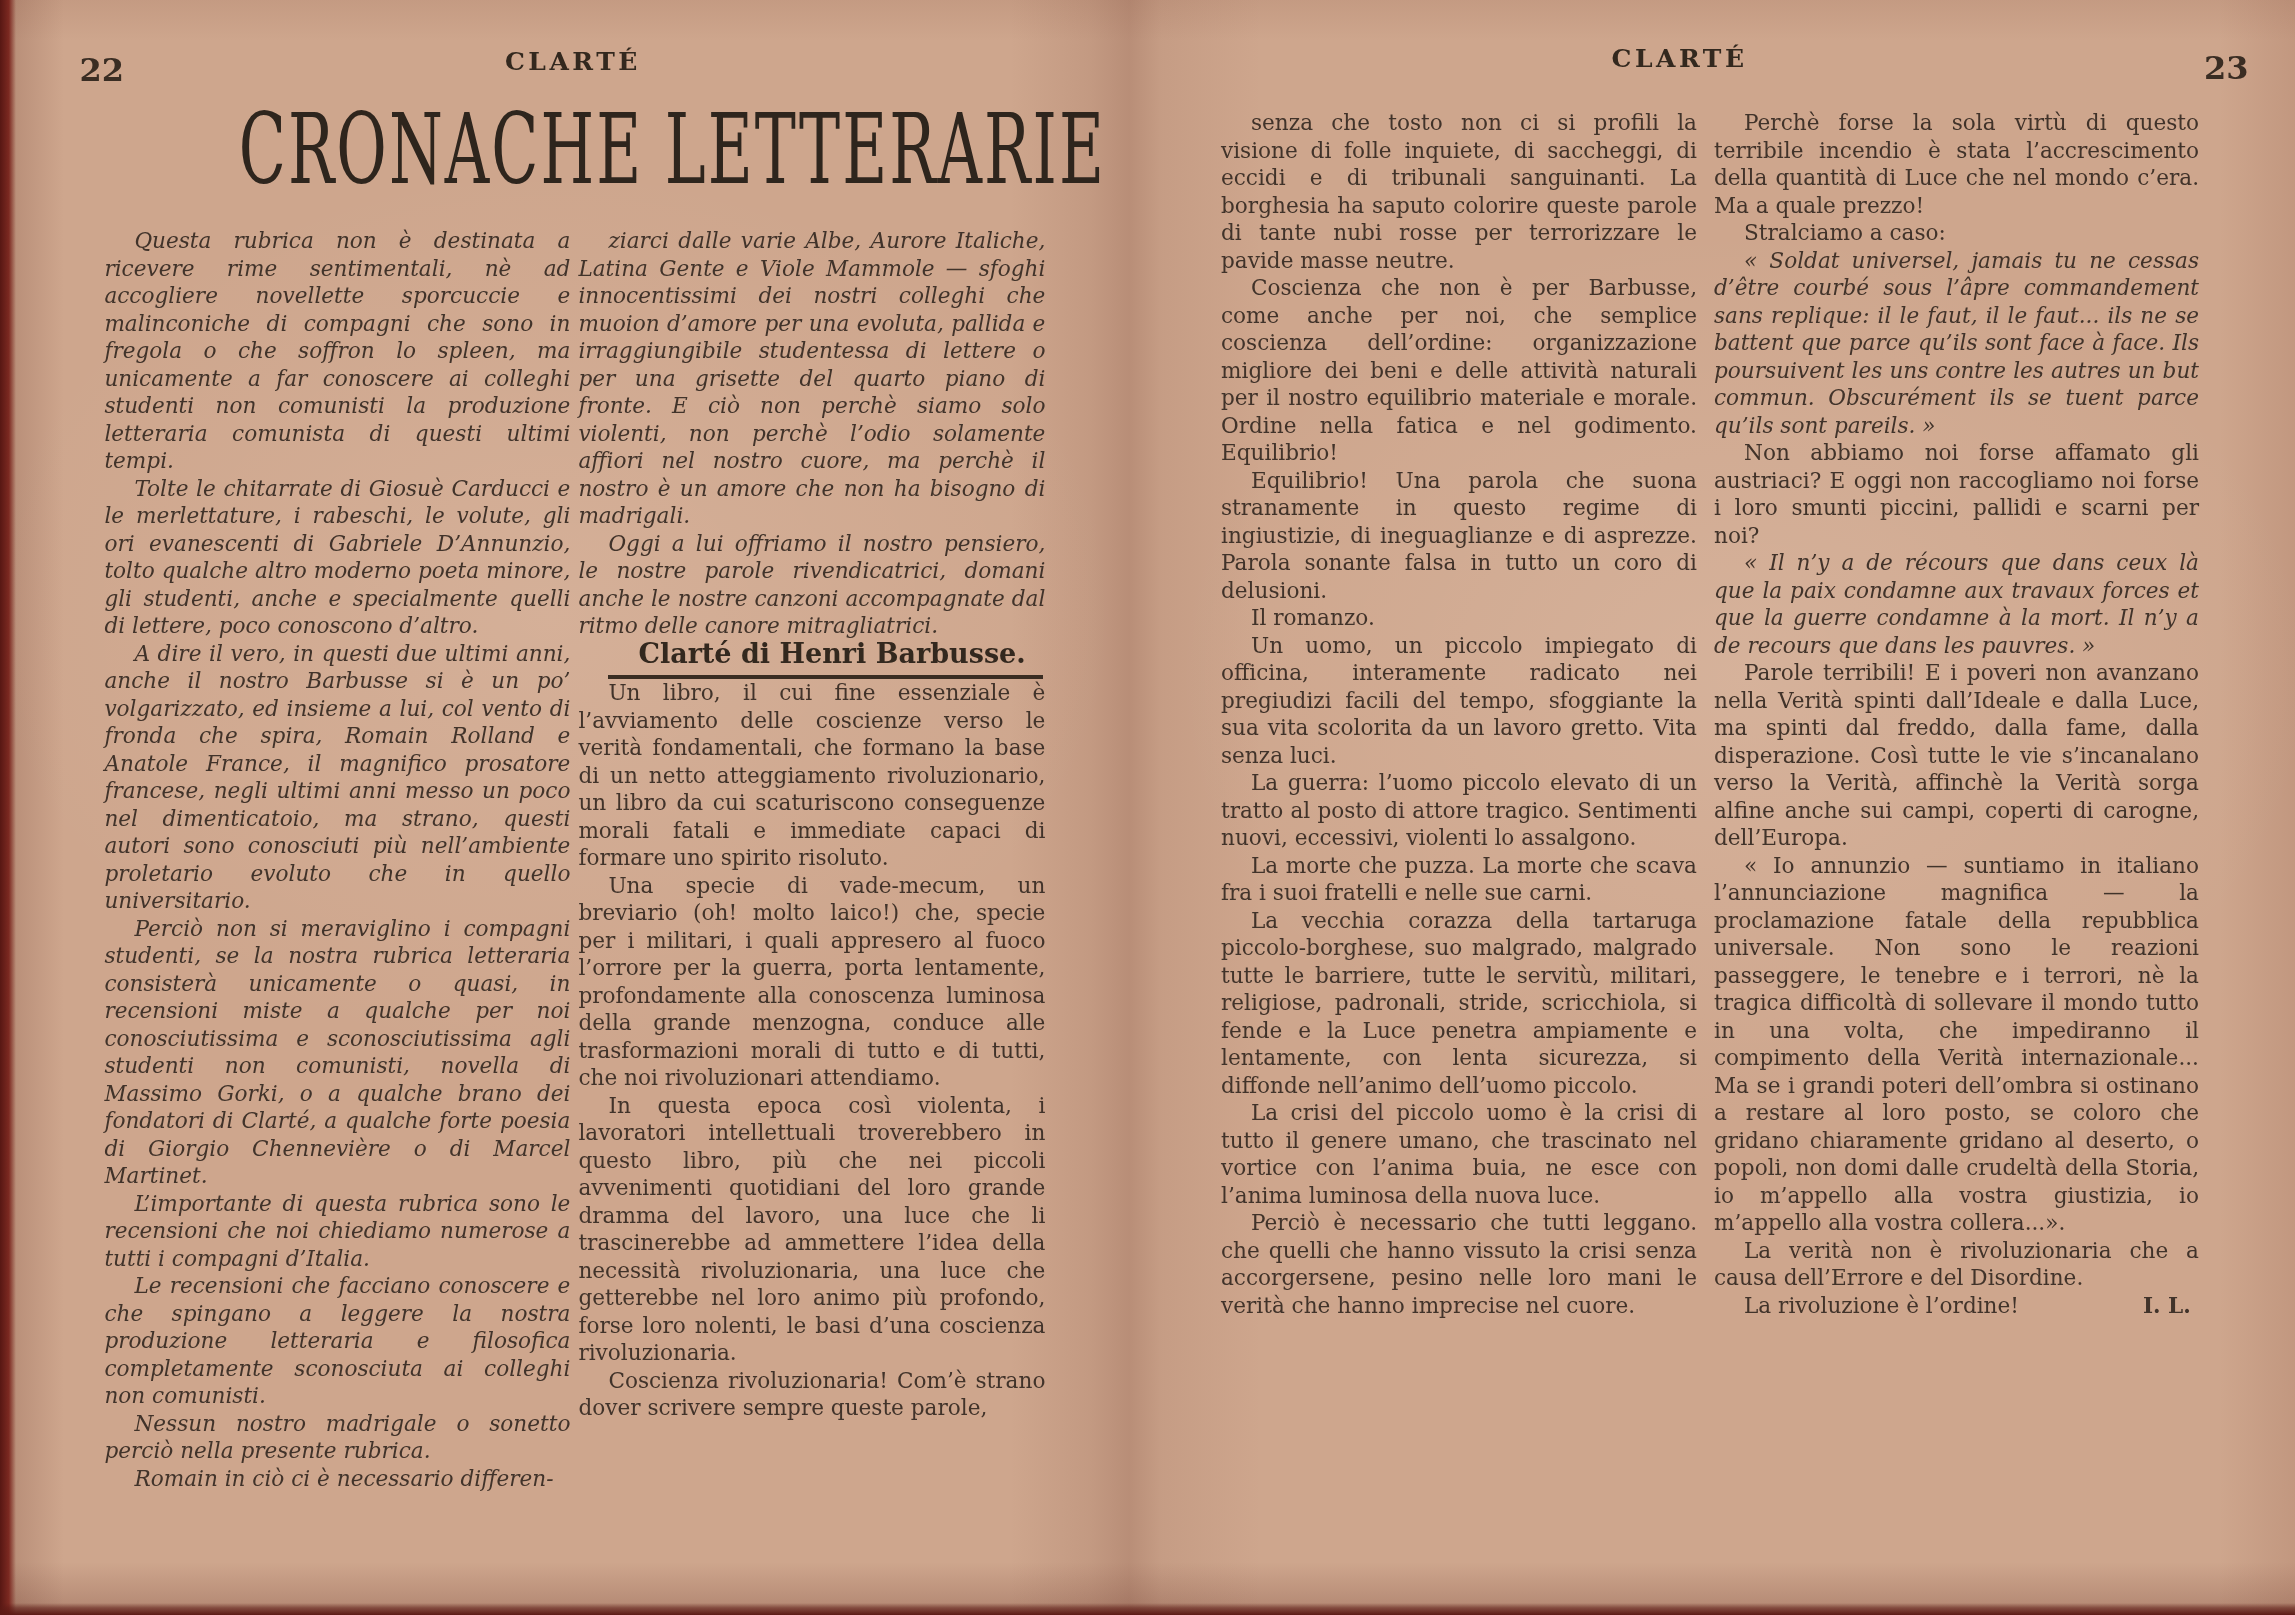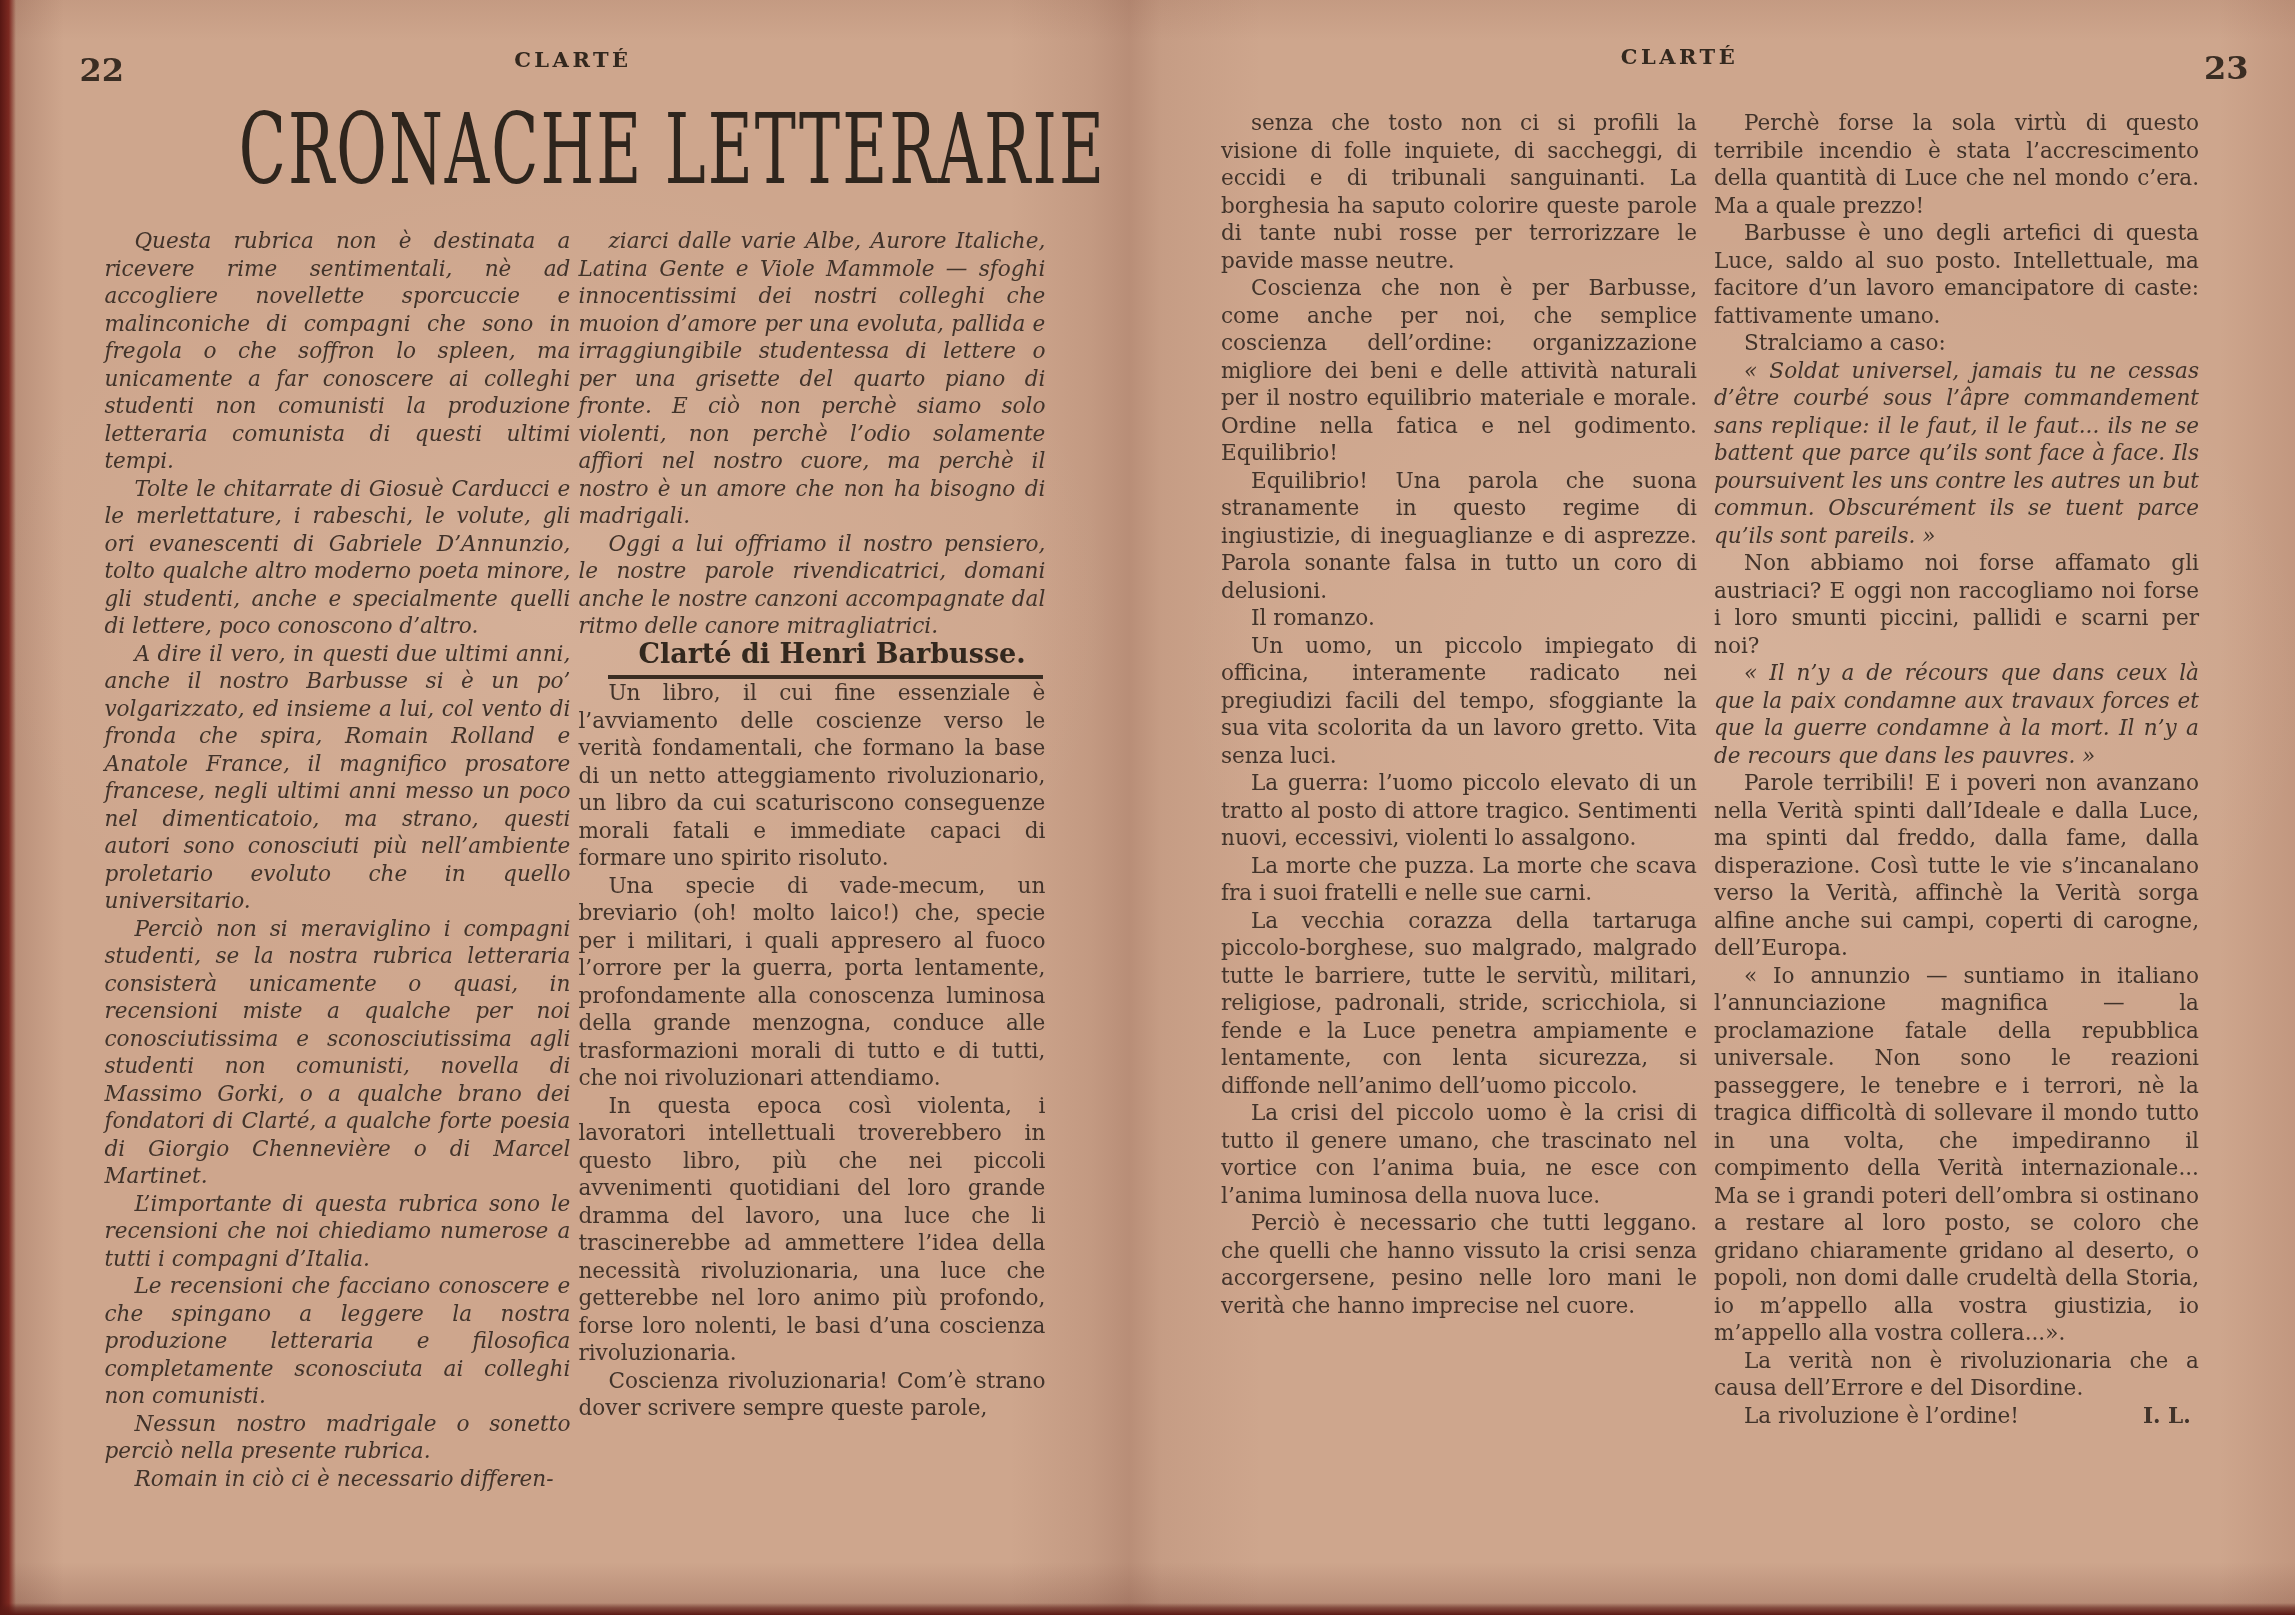--- a/index.html
+++ b/index.html
@@ -20,21 +20,21 @@
   .edge-left {
     position:absolute; left:0; top:0; width:16.4px; height:100%;
     background:linear-gradient(90deg,#571713 0%, #7c2921 55%, rgba(124,41,33,0) 100%);
   }
   .edge-bottom {
     position:absolute; left:0; bottom:0; width:100%; height:11.7px;
     background:linear-gradient(0deg,#5c1a15 0%, rgba(92,26,21,0.55) 60%, rgba(92,26,21,0) 100%);
   }
   .page { position:absolute; top:0; height:100%; }
   .page-number { position:absolute; font-size:32px; font-weight:bold; color:#3a2d23; }
-  .running-title { position:absolute; text-align:center; font-size:21px; font-weight:bold; letter-spacing:3.5px; color:#33281e; }
+  .running-title { position:absolute; text-align:center; font-size:25px; font-weight:bold; letter-spacing:3.5px; color:#33281e; }
   .main-title {
     position:absolute; left:96px; top:98px; width:952px; text-align:center;
     font-size:88px; letter-spacing:2.9px; color:#2e251d; white-space:nowrap;
     transform:scale(0.70,1.10); transform-origin:50% 50%;
   }
   .col { position:absolute; text-align:justify; font-size:21.6px; line-height:27.5px; color:#41332a; }
   .col .para { margin:0; text-indent:30px; }
   .italic-col .para, .para.it { font-style:italic; }
   .section-heading-wrap { margin:22px 0 27px 0; text-indent:0; }
   .section-heading {
@@ -99,21 +99,20 @@
         <p class="para">La guerra: l’uomo piccolo elevato di un tratto al posto di attore tragico. Sentimenti nuovi, eccessivi, violenti lo assalgono.</p>
         <p class="para">La morte che puzza. La morte che scava fra i suoi fratelli e nelle sue carni.</p>
         <p class="para">La vecchia corazza della tartaruga piccolo-borghese, suo malgrado, malgrado tutte le barriere, tutte le servitù, militari, religiose, padronali, stride, scricchiola, si fende e la Luce penetra ampiamente e lentamente, con lenta sicurezza, si diffonde nell’animo dell’uomo piccolo.</p>
         <p class="para">La crisi del piccolo uomo è la crisi di tutto il genere umano, che trascinato nel vortice con l’anima buia, ne esce con l’anima luminosa della nuova luce.</p>
         <p class="para">Perciò è necessario che tutti leggano. che quelli che hanno vissuto la crisi senza accorgersene, pesino nelle loro mani le verità che hanno imprecise nel cuore.</p>
       </div>
 
     <div class="col" style="left:566px; top:109px; width:485px;">
       <div>
           <p class="para">Perchè forse la sola virtù di questo terribile incendio è stata l’accrescimento della quantità di Luce che nel mondo c’era. Ma a quale prezzo!</p>
-          <p class="para">Barbusse è uno degli artefici di questa Luce, saldo al suo posto. Intellettuale, ma facitore d’un lavoro emancipatore di caste: fattivamente umano.</p>
           <p class="para">Stralciamo a caso:</p>
           <p class="para it">« Soldat universel, jamais tu ne cessas d’être courbé sous l’âpre commandement sans replique: il le faut, il le faut... ils ne se battent que parce qu’ils sont face à face. Ils poursuivent les uns contre les autres un but commun. Obscurément ils se tuent parce qu’ils sont pareils. »</p>
           <p class="para">Non abbiamo noi forse affamato gli austriaci? E oggi non raccogliamo noi forse i loro smunti piccini, pallidi e scarni per noi?</p>
           <p class="para it">« Il n’y a de récours que dans ceux là que la paix condamne aux travaux forces et que la guerre condamne à la mort. Il n’y a de recours que dans les pauvres. »</p>
           <p class="para">Parole terribili! E i poveri non avanzano nella Verità spinti dall’Ideale e dalla Luce, ma spinti dal freddo, dalla fame, dalla disperazione. Così tutte le vie s’incanalano verso la Verità, affinchè la Verità sorga alfine anche sui campi, coperti di carogne, dell’Europa.</p>
           <p class="para">« Io annunzio — suntiamo in italiano l’annunciazione magnifica — la proclamazione fatale della repubblica universale. Non sono le reazioni passeggere, le tenebre e i terrori, nè la tragica difficoltà di sollevare il mondo tutto in una volta, che impediranno il compimento della Verità internazionale... Ma se i grandi poteri dell’ombra si ostinano a restare al loro posto, se coloro che gridano chiaramente gridano al deserto, o popoli, non domi dalle crudeltà della Storia, io m’appello alla vostra giustizia, io m’appello alla vostra collera...».</p>
           <p class="para">La verità non è rivoluzionaria che a causa dell’Errore e del Disordine.</p>
         </div>
       <p class="para closing">
         <span class="closing-text">La rivoluzione è l’ordine!</span>

